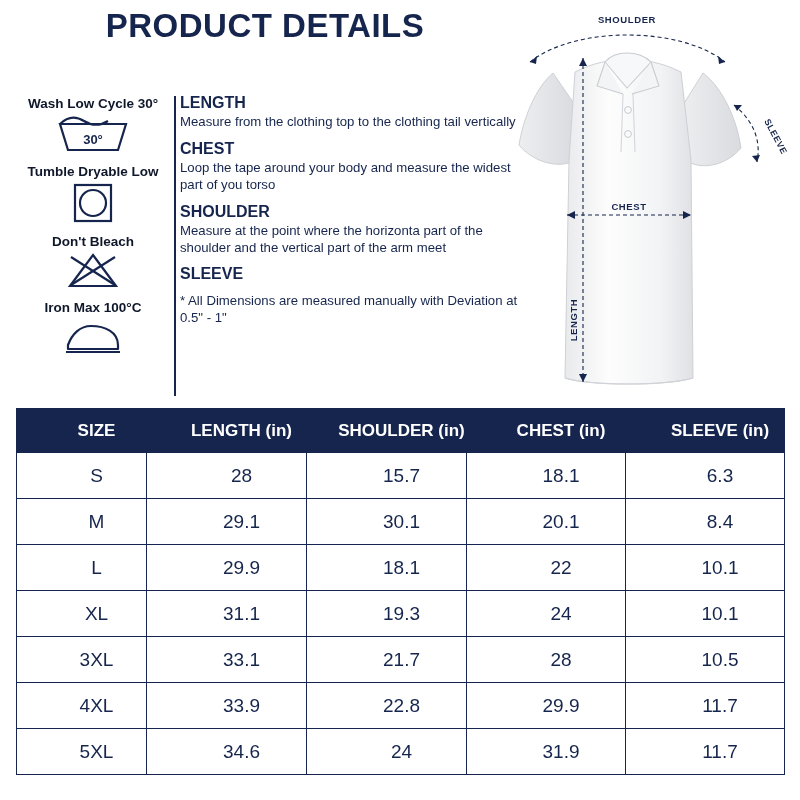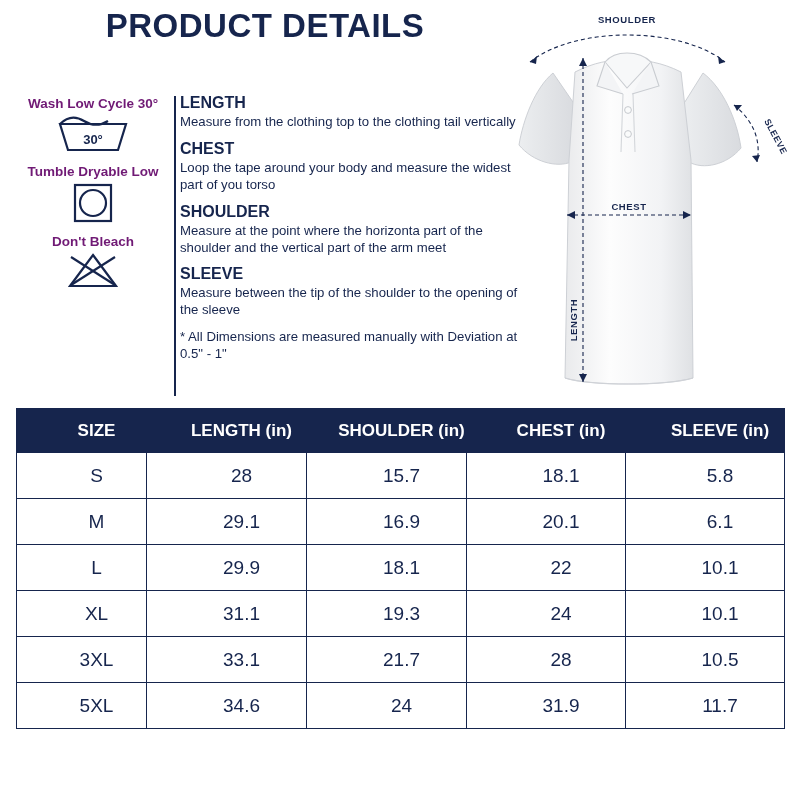--- a/index.html
+++ b/index.html
@@ -43,21 +43,21 @@
     top: 96px;
     width: 158px;
   }
   .care-item {
     text-align: center;
     margin-bottom: 10px;
   }
   .care-label {
     font-size: 13.5px;
     font-weight: bold;
-    color: #701a75;
+    color: #0f172a;
     margin-bottom: 3px;
   }
   .care-icon {
     display: block;
     margin: 0 auto;
   }
   .care-item.wash .care-icon { height: 40px; }
   .care-item.bleach .care-icon { height: 38px; }
   .care-item.dry .care-icon { height: 42px; }
   .care-item.iron .care-icon { height: 38px; }
@@ -190,37 +190,43 @@
 
     <div class="care-item bleach">
       <div class="care-label">Don't Bleach</div>
       <svg class="care-icon" width="70" height="38" viewBox="0 0 70 38">
         <path d="M35 3 L58 34 L12 34 Z" fill="none" stroke="#16254d" stroke-width="2.2"></path>
         <line x1="13" y1="5" x2="57" y2="33" stroke="#16254d" stroke-width="2.2"></line>
         <line x1="57" y1="5" x2="13" y2="33" stroke="#16254d" stroke-width="2.2"></line>
       </svg>
     </div>
 
+    <div class="care-item iron">
+      <div class="care-label">Iron Max 100°C</div>
+      <svg class="care-icon" width="76" height="38" viewBox="0 0 76 38">
+        <path d="M13 31 L63 31 L63 27 C63 14, 50 8, 36 8 C25 8, 17 16, 13 27 Z" fill="none" stroke="#16254d" stroke-width="2.2" stroke-linejoin="round"></path>
+        <line x1="11" y1="34" x2="65" y2="34" stroke="#16254d" stroke-width="2.2"></line>
+      </svg>
+    </div>
 
   </div>
 
   <div class="v-divider"></div>
 
   <div class="instr-col">
     <div class="instr-head">LENGTH</div>
     <div class="instr-body">Measure from the clothing top to the clothing tail vertically</div>
 
     <div class="instr-head">CHEST</div>
     <div class="instr-body">Loop the tape around your body and measure the widest part of you torso</div>
 
     <div class="instr-head">SHOULDER</div>
     <div class="instr-body">Measure at the point where the horizonta part of the shoulder and the vertical part of the arm meet</div>
 
     <div class="instr-head">SLEEVE</div>
-    <div class="instr-body">Measure between the tip of the shoulder to the opening of the sleeve</div>
 
     <div class="instr-note">* All Dimensions are measured manually with Deviation at 0.5" - 1"</div>
   </div>
 
   <div class="shirt-area">
     <svg width="295" height="395" viewBox="0 0 295 395">
       <defs>
         <linearGradient id="shirtGrad" x1="0" y1="0" x2="1" y2="0">
           <stop offset="0%" stop-color="#e9eaec"></stop>
           <stop offset="35%" stop-color="#fdfdfd"></stop>
@@ -299,28 +305,28 @@
           <th>CHEST (in)</th>
           <th>SLEEVE (in)</th>
         </tr>
       </thead>
       <tbody>
         <tr>
           <td class="size-cell">S</td>
           <td>28</td>
           <td>15.7</td>
           <td>18.1</td>
-          <td>5.8</td>
+          <td>6.3</td>
         </tr>
         <tr>
           <td class="size-cell">M</td>
           <td>29.1</td>
-          <td>16.9</td>
+          <td>30.1</td>
           <td>20.1</td>
-          <td>6.1</td>
+          <td>8.4</td>
         </tr>
         <tr>
           <td class="size-cell">L</td>
           <td>29.9</td>
           <td>18.1</td>
           <td>22</td>
           <td>10.1</td>
         </tr>
         <tr>
           <td class="size-cell">XL</td>
@@ -330,20 +336,27 @@
           <td>10.1</td>
         </tr>
         <tr>
           <td class="size-cell">3XL</td>
           <td>33.1</td>
           <td>21.7</td>
           <td>28</td>
           <td>10.5</td>
         </tr>
         <tr>
+          <td class="size-cell">4XL</td>
+          <td>33.9</td>
+          <td>22.8</td>
+          <td>29.9</td>
+          <td>11.7</td>
+        </tr>
+        <tr>
           <td class="size-cell">5XL</td>
           <td>34.6</td>
           <td>24</td>
           <td>31.9</td>
           <td>11.7</td>
         </tr>
       </tbody>
     </table>
   </div>
 

